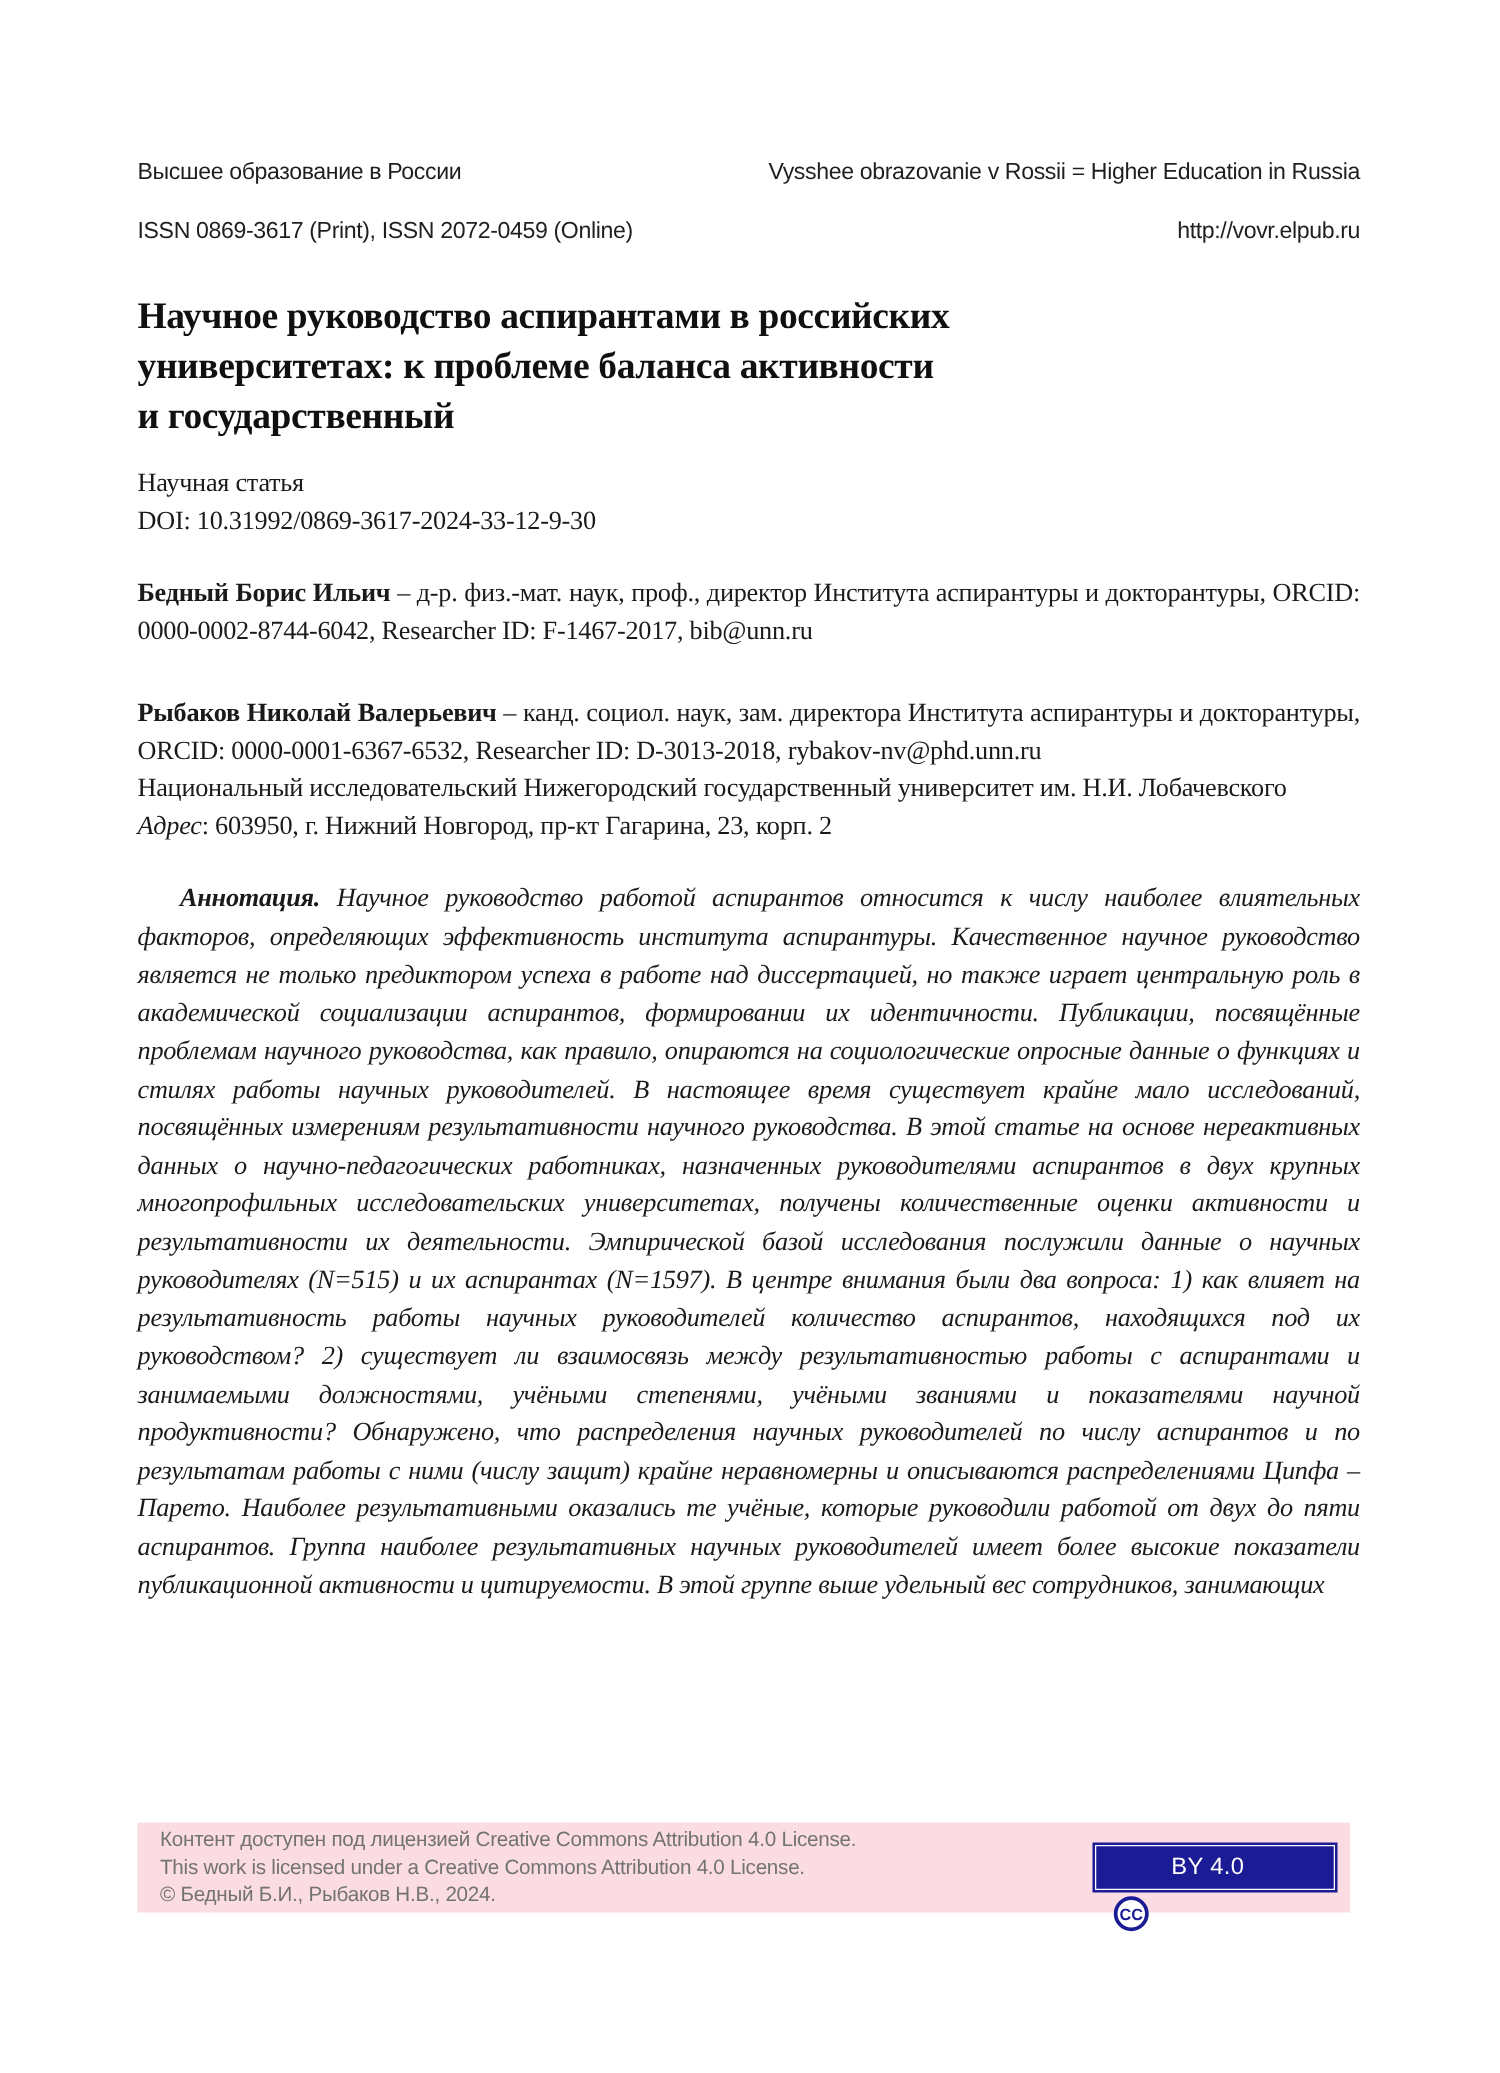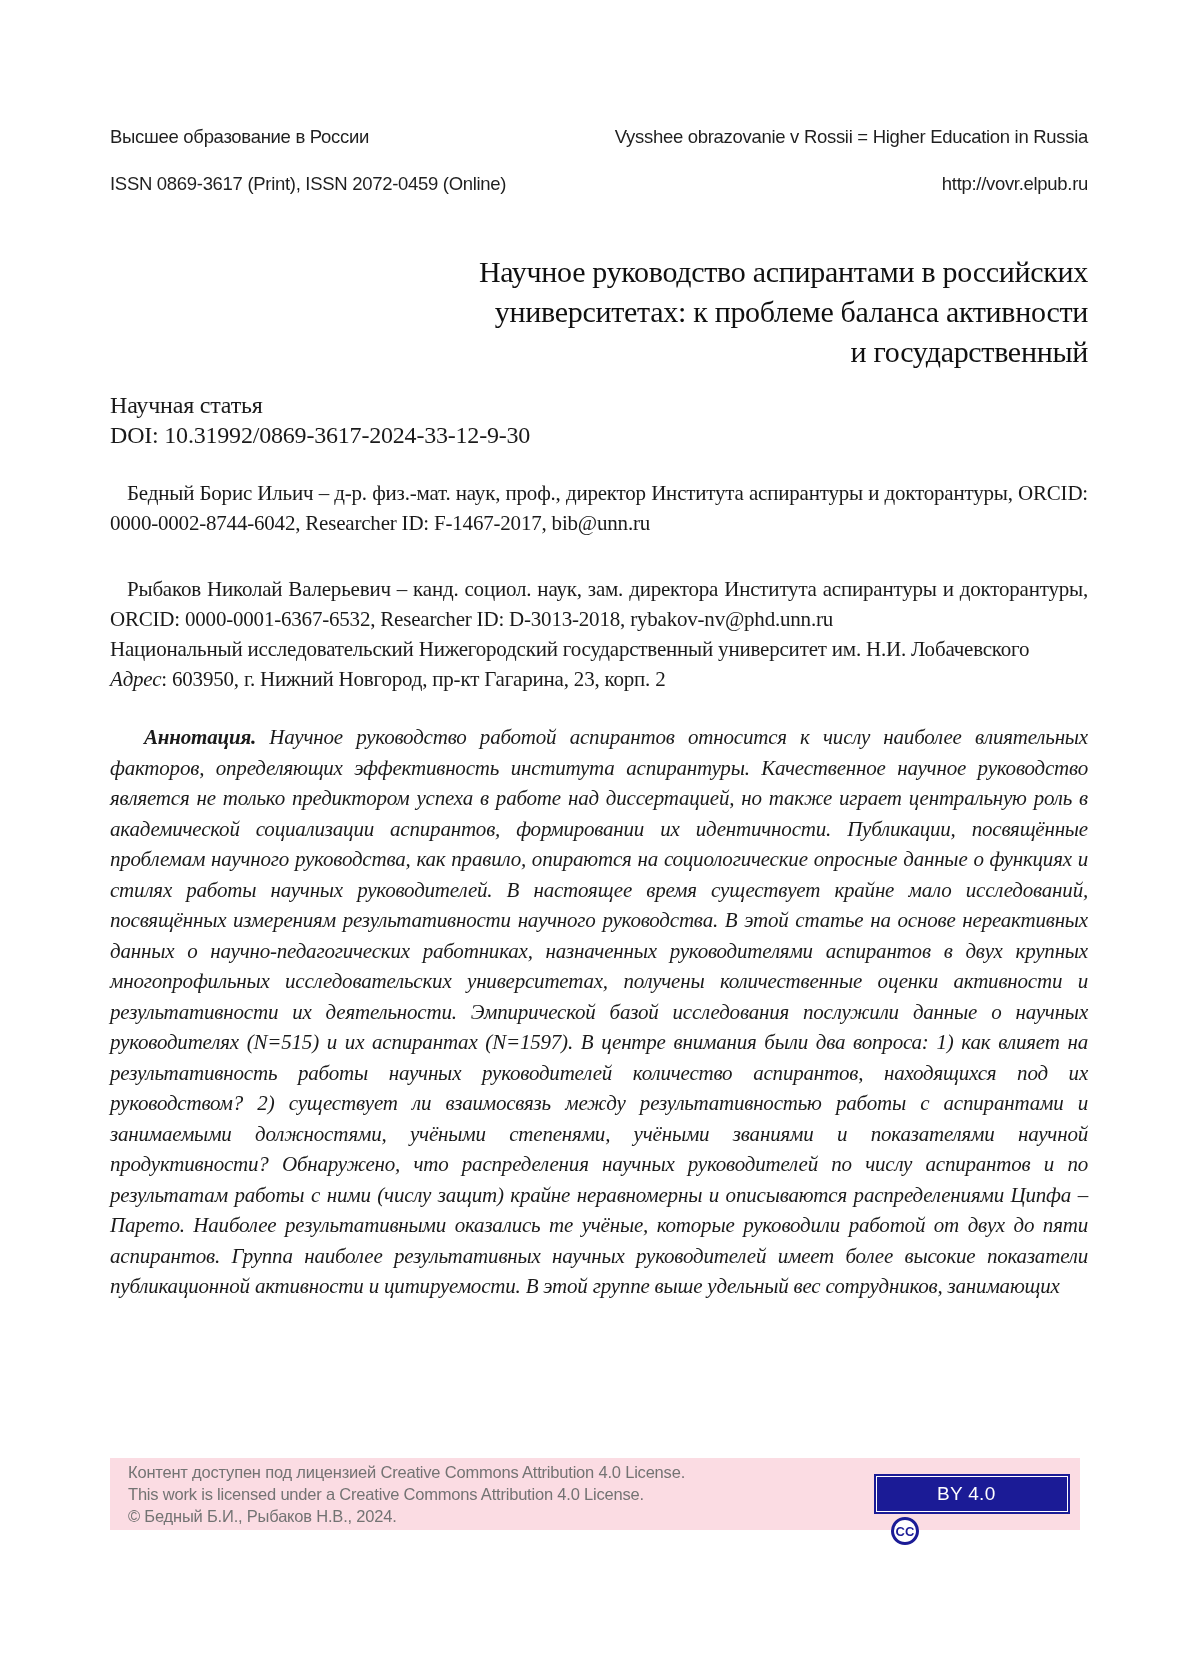--- a/index.html
+++ b/index.html
@@ -26,48 +26,48 @@
     font-family: "Liberation Sans", sans-serif;
     font-size: 18.5px;
     letter-spacing: -0.3px;
     color: #1f1f1f;
   }
   .jheader-row.first { padding-top: 126px; }
   .jheader-row.second { margin-top: 25px; }
 
   
   .article-title {
-    margin-top: 57px;
-    text-align: right;
+    margin-top: 38px;
+    text-align: left;
     font-family: "Liberation Serif", serif;
-    font-weight: 400;
+    font-weight: 700;
     font-size: 30px;
     line-height: 40px;
     letter-spacing: -0.3px;
     color: #101010;
   }
 
   
   .article-meta {
     margin-top: 18px;
-    font-size: 24px;
+    font-size: 21px;
     line-height: 30px;
     letter-spacing: -0.2px;
   }
 
   
   .author-block {
     margin-top: 28px;
     font-size: 21px;
     line-height: 30px;
     letter-spacing: -0.2px;
     text-align: justify;
   }
   .author-block.second { margin-top: 36px; }
-  .author-name { font-weight: 400; margin-left: 17px; }
+  .author-name { font-weight: 700; }
   .address-label { font-style: italic; }
 
   
   .abstract {
     margin-top: 28px;
     font-size: 21px;
     line-height: 30.5px;
     letter-spacing: -0.2px;
     font-style: italic;
     text-align: justify;

